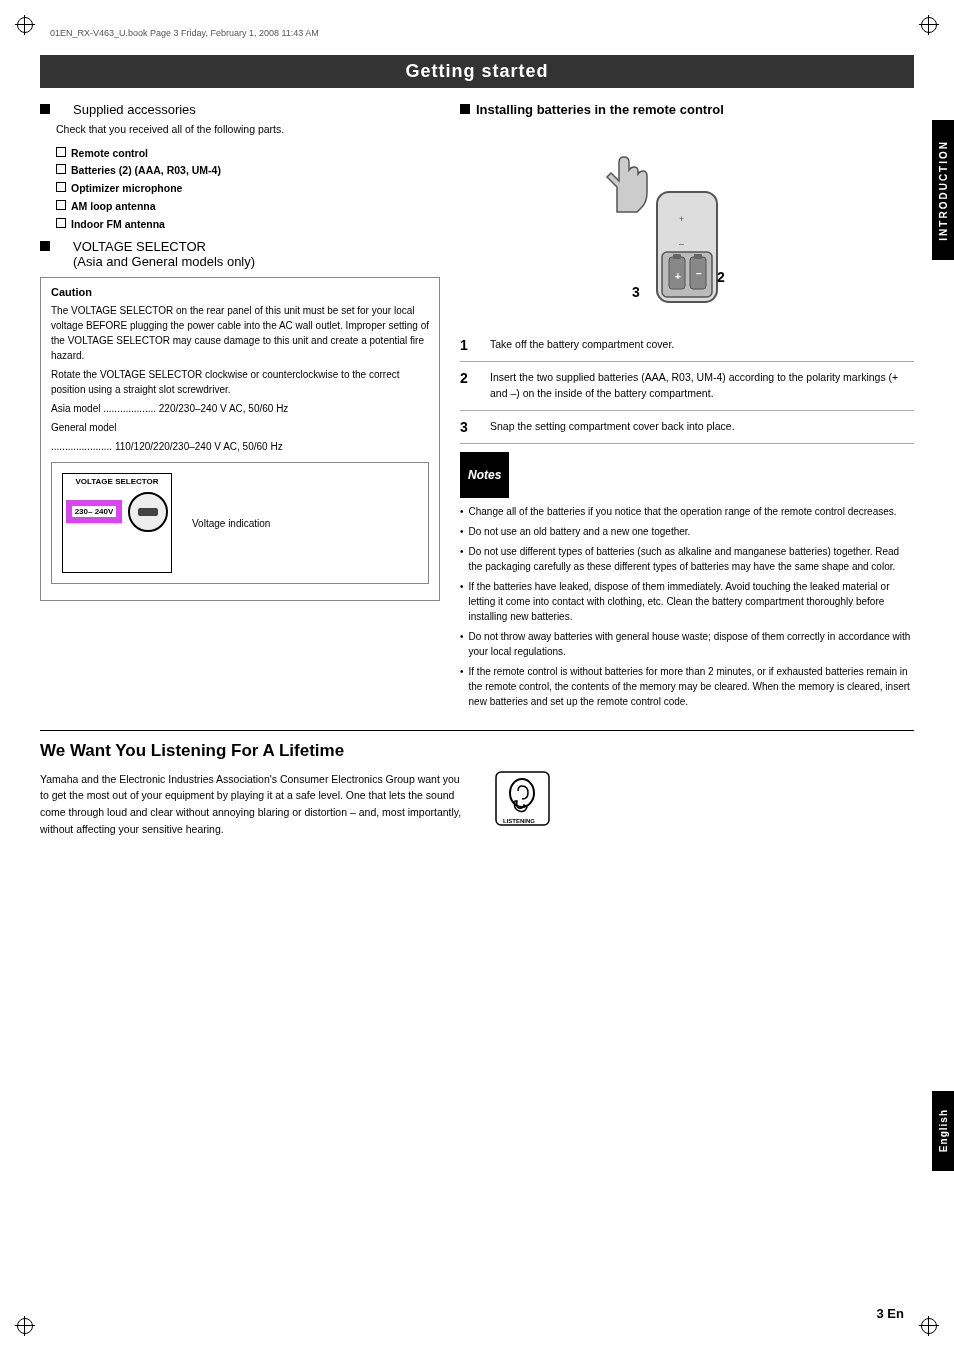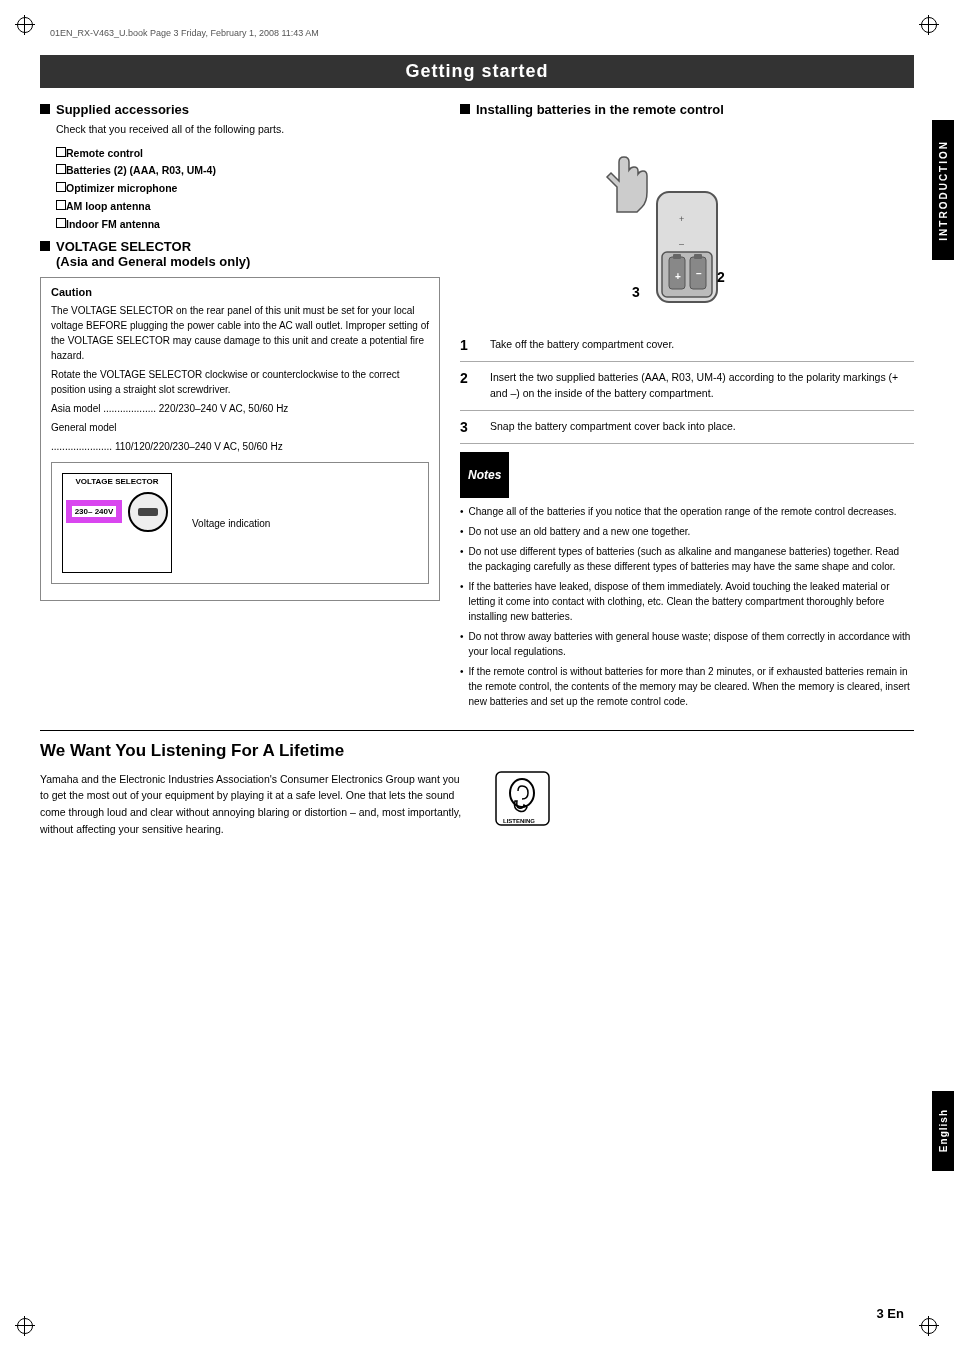--- a/index.html
+++ b/index.html
@@ -148,25 +148,25 @@
       flex: 0 0 400px;
       width: 400px;
     }
     .col-right {
       flex: 1;
     }
 
     
     .section-header {
       font-size: 13px;
-      font-weight: bold;
+      font-weight: normal;
       margin-bottom: 5px;
       display: flex;
       align-items: flex-start;
-      gap: 6px;
+      gap: 23px;
     }
     .black-square {
       display: inline-block;
       width: 10px;
       height: 10px;
       background: #000;
       margin-top: 2px;
       flex-shrink: 0;
     }
 
@@ -178,20 +178,21 @@
     }
 
     
     .checkbox-list {
       list-style: none;
       margin: 6px 0 6px 16px;
     }
     .checkbox-list li {
       display: flex;
       align-items: flex-start;
+      gap: 5px;
       font-size: 10.5px;
       font-weight: bold;
       margin-bottom: 3px;
       line-height: 1.4;
     }
     .checkbox-list li .checkbox {
       width: 10px;
       height: 10px;
       border: 1px solid #000;
       display: inline-block;
@@ -531,21 +532,21 @@
           <div style="border-bottom: 1px solid #aaa; padding-bottom: 8px; margin-bottom: 8px;">
             <div style="display:flex; gap:10px; align-items:flex-start;">
               <span class="step-number">2</span>
               <span class="step-text">Insert the two supplied batteries (AAA, R03, UM-4) according to the polarity markings (+ and –) on the inside of the battery compartment.</span>
             </div>
           </div>
 
           <div style="border-bottom: 1px solid #aaa; padding-bottom: 8px; margin-bottom: 8px;">
             <div style="display:flex; gap:10px; align-items:flex-start;">
               <span class="step-number">3</span>
-              <span class="step-text">Snap the battery compartment cover back into place.</span>
+              <span class="step-text">Snap the setting compartment cover back into place.</span>
             </div>
           </div>
 
         </div>
 
         <div class="notes-box">
           <div class="notes-title">Notes</div>
           <ul class="notes-list">
             <li>
               <span>Change all of the batteries if you notice that the operation range of the remote control decreases.</span>

